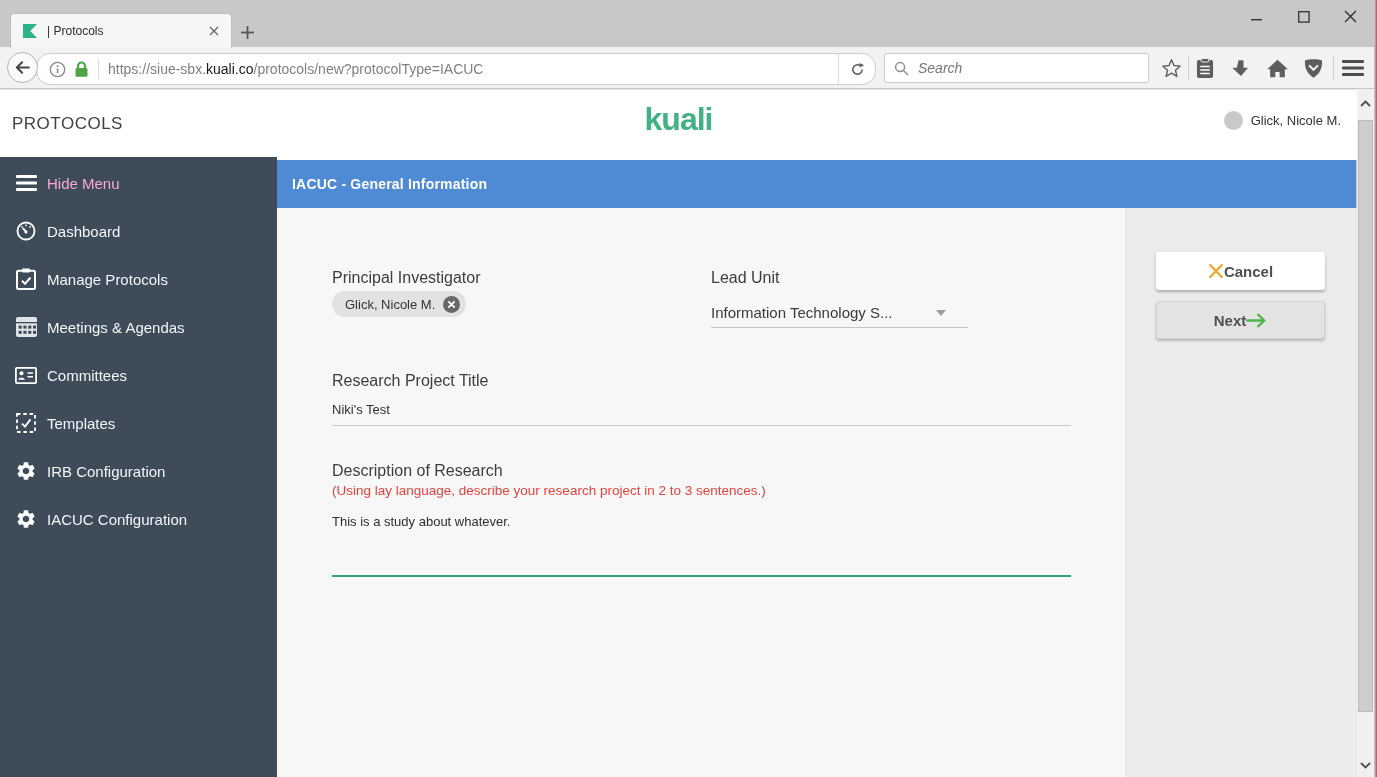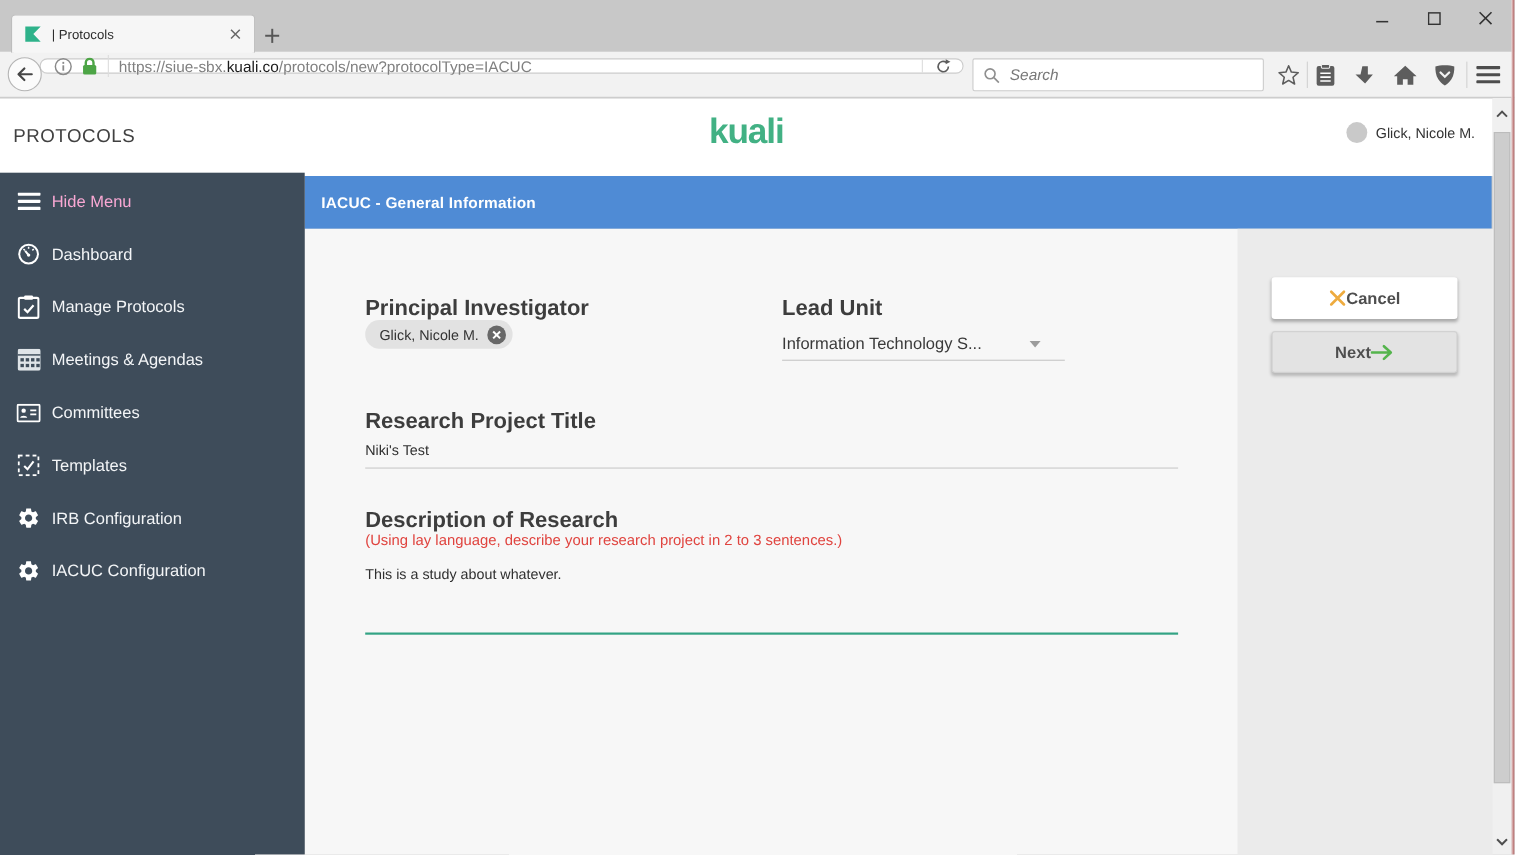--- a/index.html
+++ b/index.html
@@ -16,21 +16,21 @@
   .tab-title{font-size:12px;color:#2d2d2d;margin-left:9px;flex:1;white-space:nowrap;overflow:hidden;}
   .tab-close{width:18px;height:18px;display:flex;align-items:center;justify-content:center;cursor:pointer;}
   .newtab{position:absolute;left:236px;top:22px;width:22px;height:20px;display:flex;align-items:center;justify-content:center;cursor:pointer;}
 
   
   .toolbar{position:absolute;top:47px;left:0;width:1377px;height:42px;background:#f2f2f2;
            border-bottom:1px solid #c9c9c9;box-sizing:border-box;z-index:3;}
   .back-btn{position:absolute;left:7px;top:5px;width:31px;height:31px;border-radius:50%;
             background:#fbfbfb;border:1px solid #b5b5b5;display:flex;align-items:center;justify-content:center;
             box-sizing:border-box;cursor:pointer;z-index:2;}
-  .url-bar{position:absolute;left:36px;top:6px;width:840px;height:14px;background:#fff;
+  .url-bar{position:absolute;left:36px;top:6px;width:840px;height:32px;background:#fff;
            border:1px solid #ccc;border-radius:14px;display:flex;align-items:center;
            box-sizing:border-box;padding-left:12px;cursor:text;}
   .url-div{width:1px;height:20px;background:#ddd;margin:0 9px;}
   .url-text{font-size:14px;color:#808080;white-space:nowrap;overflow:hidden;flex:1;}
   .url-text .domain{color:#1a1a1a;}
   .reload-wrap{display:flex;align-items:center;height:100%;}
   .reload-btn{width:36px;height:100%;display:flex;align-items:center;justify-content:center;
               border-left:1px solid #ddd;cursor:pointer;}
   .search-bar{position:absolute;left:884px;top:6px;width:265px;height:30px;background:#fff;
               border:1px solid #ccc;border-radius:2px;display:flex;align-items:center;
@@ -60,21 +60,21 @@
   .nav-item.dimmed .nav-label{color:#f9a8d4;}
 
   
   .blue-bar{position:absolute;top:160px;left:277px;width:1079px;height:48px;
             background:var(--blue-bar,#4f8bd5);display:flex;align-items:center;
             padding-left:15px;box-sizing:border-box;}
   .blue-title{color:#ffffff;font-size:14px;font-weight:bold;letter-spacing:0.2px;}
   .content{position:absolute;top:208px;left:277px;width:1080px;height:569px;background:#f7f7f7;}
   .action-rail{position:absolute;left:848px;top:0;width:232px;height:569px;background:#ebebeb;}
 
-  .flabel{position:absolute;font-weight:bold;font-size:20px;color:#3d3d3d;white-space:nowrap;}
+  .flabel{position:absolute;font-weight:normal;font-size:16px;color:#3d3d3d;white-space:nowrap;}
   .chip{position:absolute;left:55px;top:83px;height:26px;background:#e2e2e2;border-radius:14px;
         display:inline-flex;align-items:center;padding:0 6px 0 13px;font-size:13px;color:#333;cursor:pointer;}
   .chip-x{width:17px;height:17px;border-radius:50%;background:#686868;margin-left:8px;
           display:flex;align-items:center;justify-content:center;cursor:pointer;flex:none;}
   .select{position:absolute;left:434px;top:90px;width:257px;height:30px;border-bottom:1px solid #c6c6c6;
           display:flex;align-items:center;justify-content:space-between;font-size:15px;color:#3a3a3a;
           box-sizing:border-box;cursor:pointer;}
   .caret{width:0;height:0;border-left:5px solid transparent;border-right:5px solid transparent;
          border-top:6px solid #9c9c9c;margin-right:22px;}
   .input-line{position:absolute;left:55px;top:190px;width:739px;height:28px;border-bottom:1px solid #c9c9c9;

